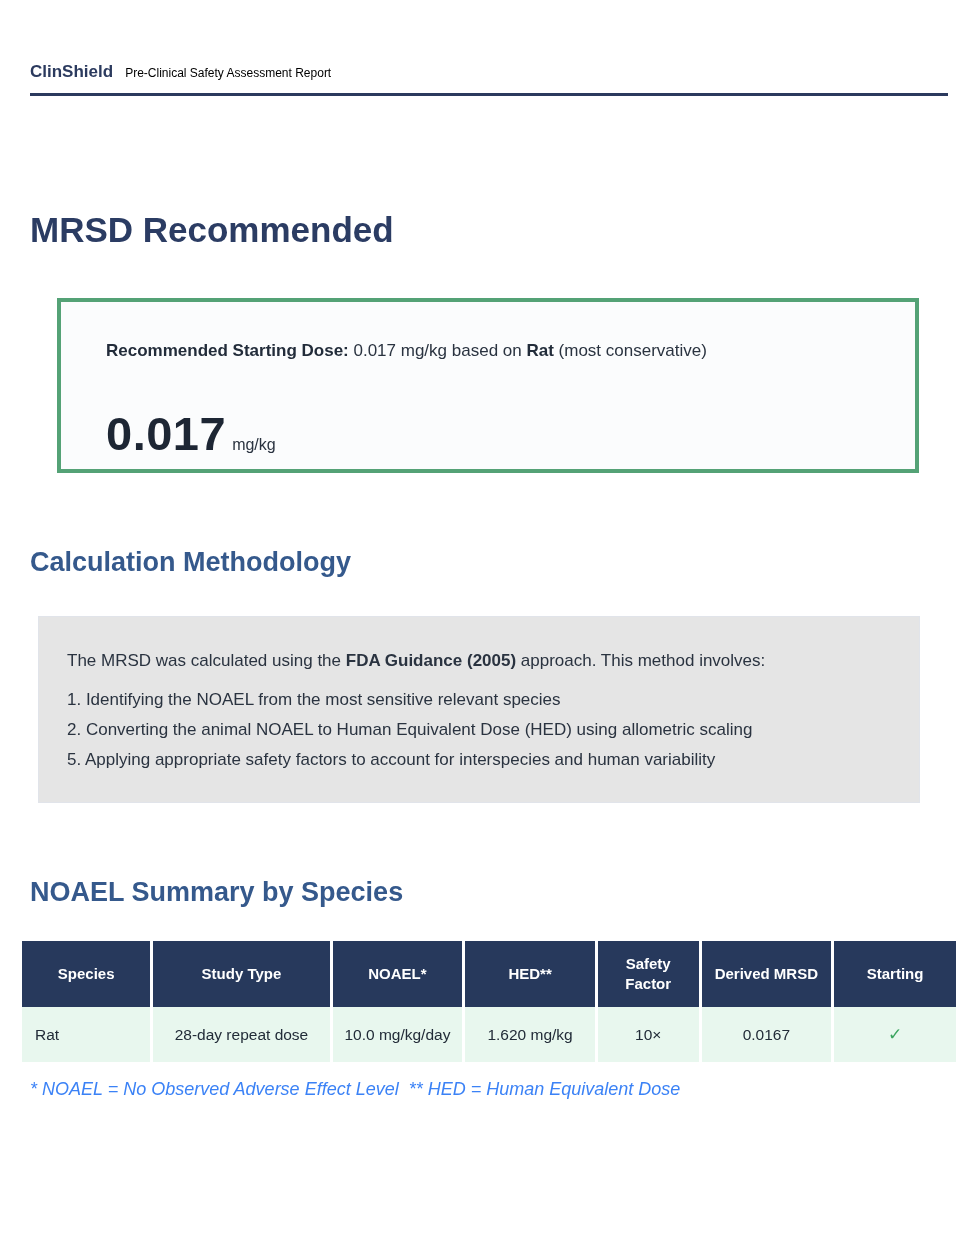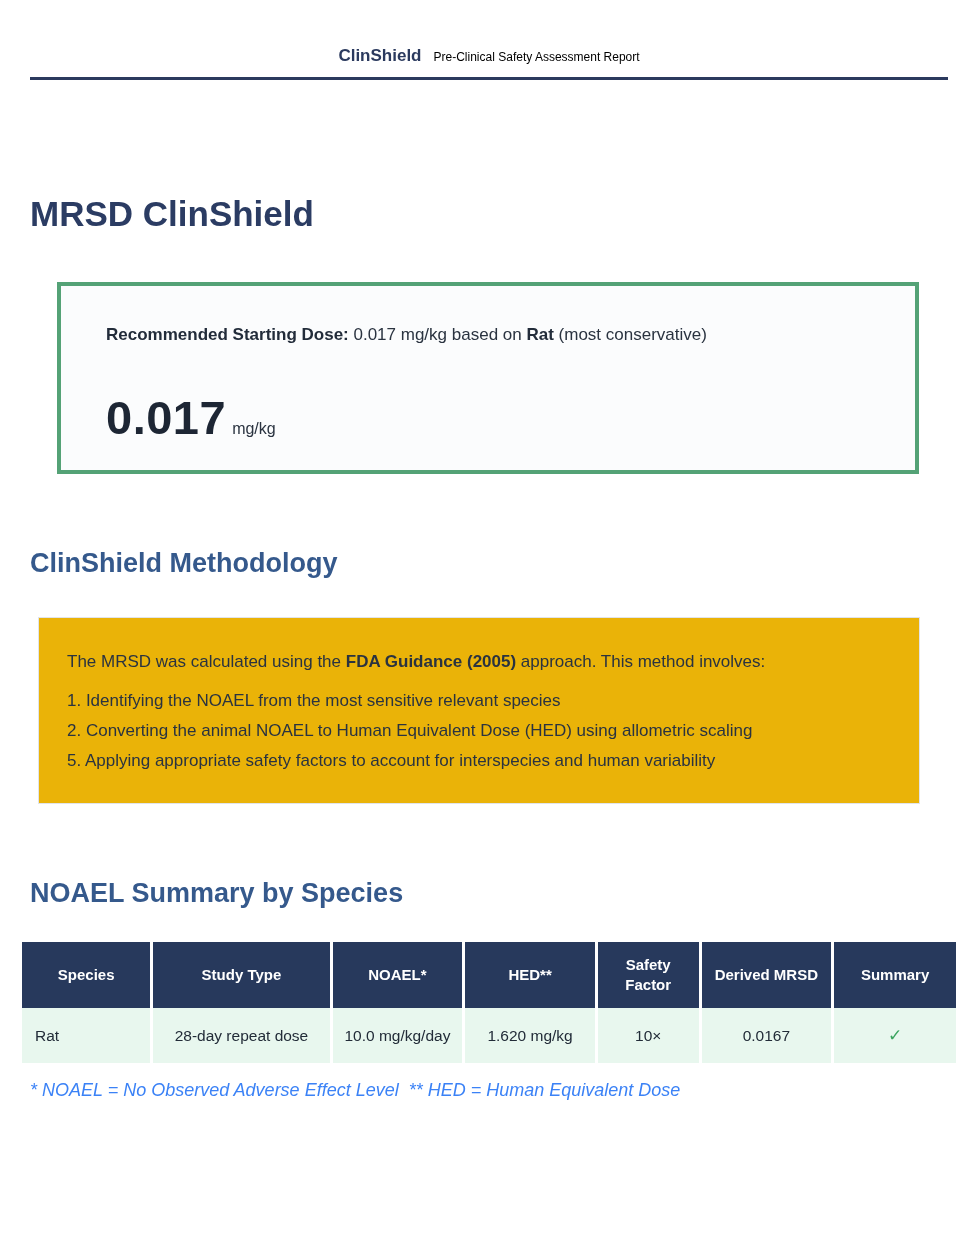--- a/index.html
+++ b/index.html
@@ -9,44 +9,44 @@
     min-height: 1234px;
     margin: 0 auto;
     font-family: "Liberation Sans", sans-serif;
     color: #2a3340;
   }
   .page { padding: 0 30px; }
 
   
   .report-header {
     display: flex;
-    justify-content: center;
+    justify-content: flex-start;
     align-items: baseline;
-    padding-top: 46px;
+    padding-top: 62px;
     padding-bottom: 11px;
     border-bottom: 3px solid #2b3a5e;
     gap: 12px;
   }
   .brand { font-size: 17px; font-weight: bold; color: #2b3a5e; }
   .report-title { font-size: 12px; color: #000000; }
 
   
   .h1 {
     margin-top: 114px;
     font-size: 35px;
     font-weight: bold;
     color: #2b3c63;
   }
 
   
   .result-box {
     margin: 48px 29px 0 27px;
     border: 4px solid #54a276;
     background: #fbfcfd;
-    padding: 36px 45px 25px 45px;
+    padding: 36px 45px 8px 45px;
   }
   .result-lead {
     font-size: 17px;
     line-height: 1.55;
     text-align: justify;
     color: #2a3340;
   }
   .result-lead b { color: #222c3a; }
   .result-value-row {
     margin-top: 42px;
@@ -68,21 +68,21 @@
   .h2 {
     margin-top: 74px;
     font-size: 27px;
     font-weight: bold;
     color: #35598c;
   }
 
   
   .method-box {
     margin: 38px 28px 0 8px;
-    background: #eab308;
+    background: #e5e5e5;
     border: 1px solid #e1e4ea;
     padding: 29px 30px 27px 28px;
   }
   .method-intro {
     font-size: 17px;
     line-height: 1.75;
     text-align: justify;
     color: #2a3340;
   }
   .method-steps { margin-top: 9px; }
@@ -143,30 +143,30 @@
 </head>
 <body>
 
 <div class="page">
 
   <div class="report-header">
     <span class="brand">ClinShield</span>
     <span class="report-title">Pre-Clinical Safety Assessment Report</span>
   </div>
 
-  <h1 class="h1">MRSD ClinShield</h1>
+  <h1 class="h1">MRSD Recommended</h1>
 
   <div class="result-box">
     <p class="result-lead"><b>Recommended Starting Dose:</b><span> 0.017 mg/kg based on </span><b>Rat</b><span> (most conservative)</span></p>
     <div class="result-value-row">
       <span class="result-value">0.017</span><span class="result-unit">mg/kg</span>
     </div>
   </div>
 
-  <h2 class="h2">ClinShield Methodology</h2>
+  <h2 class="h2">Calculation Methodology</h2>
 
   <div class="method-box">
     <p class="method-intro"><span>The MRSD was calculated using the </span><b>FDA Guidance (2005)</b><span> approach. This method involves:</span></p>
     <div class="method-steps">
       <p class="method-step">1. Identifying the NOAEL from the most sensitive relevant species</p>
       <p class="method-step">2. Converting the animal NOAEL to Human Equivalent Dose (HED) using allometric scaling</p>
       <p class="method-step">5. Applying appropriate safety factors to account for interspecies and human variability</p>
     </div>
   </div>
 
@@ -184,21 +184,21 @@
           <col class="c-sel">
       </colgroup>
       <thead>
         <tr>
           <th>Species</th>
           <th>Study Type</th>
           <th>NOAEL*</th>
           <th>HED**</th>
           <th>Safety Factor</th>
           <th>Derived MRSD</th>
-          <th>Summary</th>
+          <th>Starting</th>
         </tr>
       </thead>
       <tbody>
         <tr>
           <td class="cell-species">Rat</td>
           <td>28-day repeat dose</td>
           <td>10.0 mg/kg/day</td>
           <td>1.620 mg/kg</td>
           <td>10×</td>
           <td>0.0167</td>

